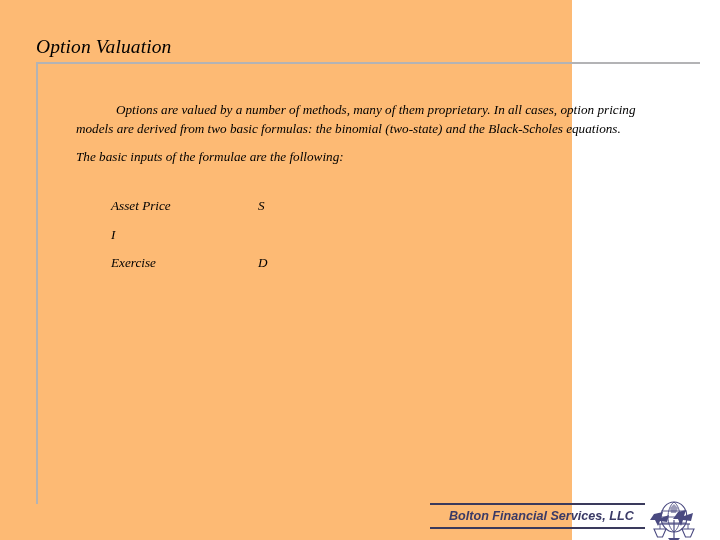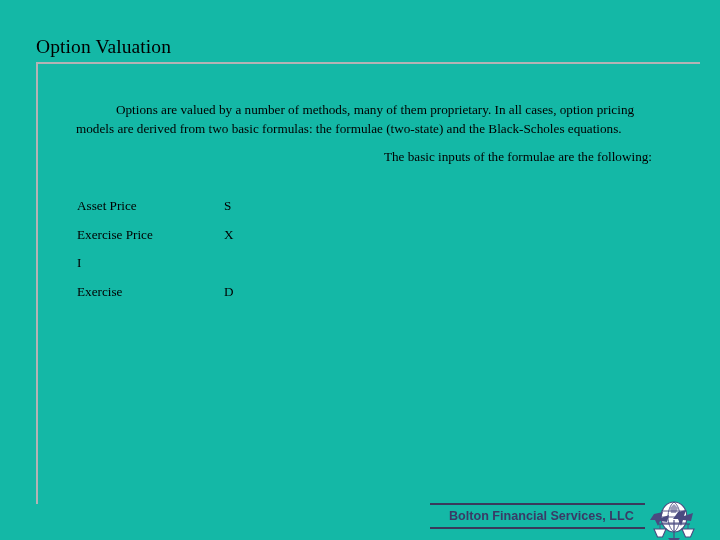--- a/index.html
+++ b/index.html
@@ -10,23 +10,24 @@
   }
   body {
     width: 720px;
     height: 540px;
     overflow: hidden;
     font-family: "Liberation Serif", serif;
     color: #000000;
   }
   .slide {
     position: relative;
-    width: 720px;
+    width: 572px;
     height: 540px;
-    background: #14b8a6;
+    background: #fdba74;
+    font-style: italic;
   }
 
   
   .slide-title {
     position: absolute;
     left: 36px;
     top: 36px;
     font-family: "Liberation Serif", serif;
     font-size: 19.5px;
     line-height: 22px;
@@ -68,34 +69,34 @@
     margin: 0;
     color: #000000;
   }
   .para-2 {
     font-family: "Liberation Serif", serif;
     font-size: 13.2px;
     line-height: 19.2px;
     margin: 0;
     padding-top: 9px;
     color: #000000;
-    text-align: right;
   }
 
   
   .inputs-list {
     position: absolute;
     left: 77px;
     top: 198px;
     width: 400px;
   }
   .input-row {
     display: flex;
     align-items: baseline;
     height: 28.6px;
+    margin-left: 34px;
   }
   .input-label {
     font-family: "Liberation Serif", serif;
     font-size: 13.2px;
     width: 147px;
     flex: 0 0 147px;
     white-space: nowrap;
   }
   .input-symbol {
     font-family: "Liberation Serif", serif;
@@ -159,32 +160,28 @@
 <body>
 
 <div class="slide">
 
   <div class="slide-title">Option Valuation</div>
 
   <div class="title-rule"></div>
   <div class="left-rule"></div>
 
   <div class="body-area">
-    <p class="para">Options are valued by a number of methods, many of them proprietary.  In all cases, option pricing models are derived from two basic formulas: the formulae (two-state) and the Black-Scholes equations.</p>
+    <p class="para">Options are valued by a number of methods, many of them proprietary.  In all cases, option pricing models are derived from two basic formulas: the binomial (two-state) and the Black-Scholes equations.</p>
     <p class="para-2">The basic inputs of the formulae are the following:</p>
   </div>
 
   <div class="inputs-list">
     <div class="input-row">
       <span class="input-label">Asset Price</span>
       <span class="input-symbol">S</span>
-    </div>
-    <div class="input-row">
-      <span class="input-label">Exercise Price</span>
-      <span class="input-symbol">X</span>
     </div>
     <div class="input-row">
       <span class="input-symbol">I</span>
     </div>
     <div class="input-row">
       <span class="input-label">Exercise</span>
       <span class="input-symbol">D</span>
     </div>
   </div>
 

